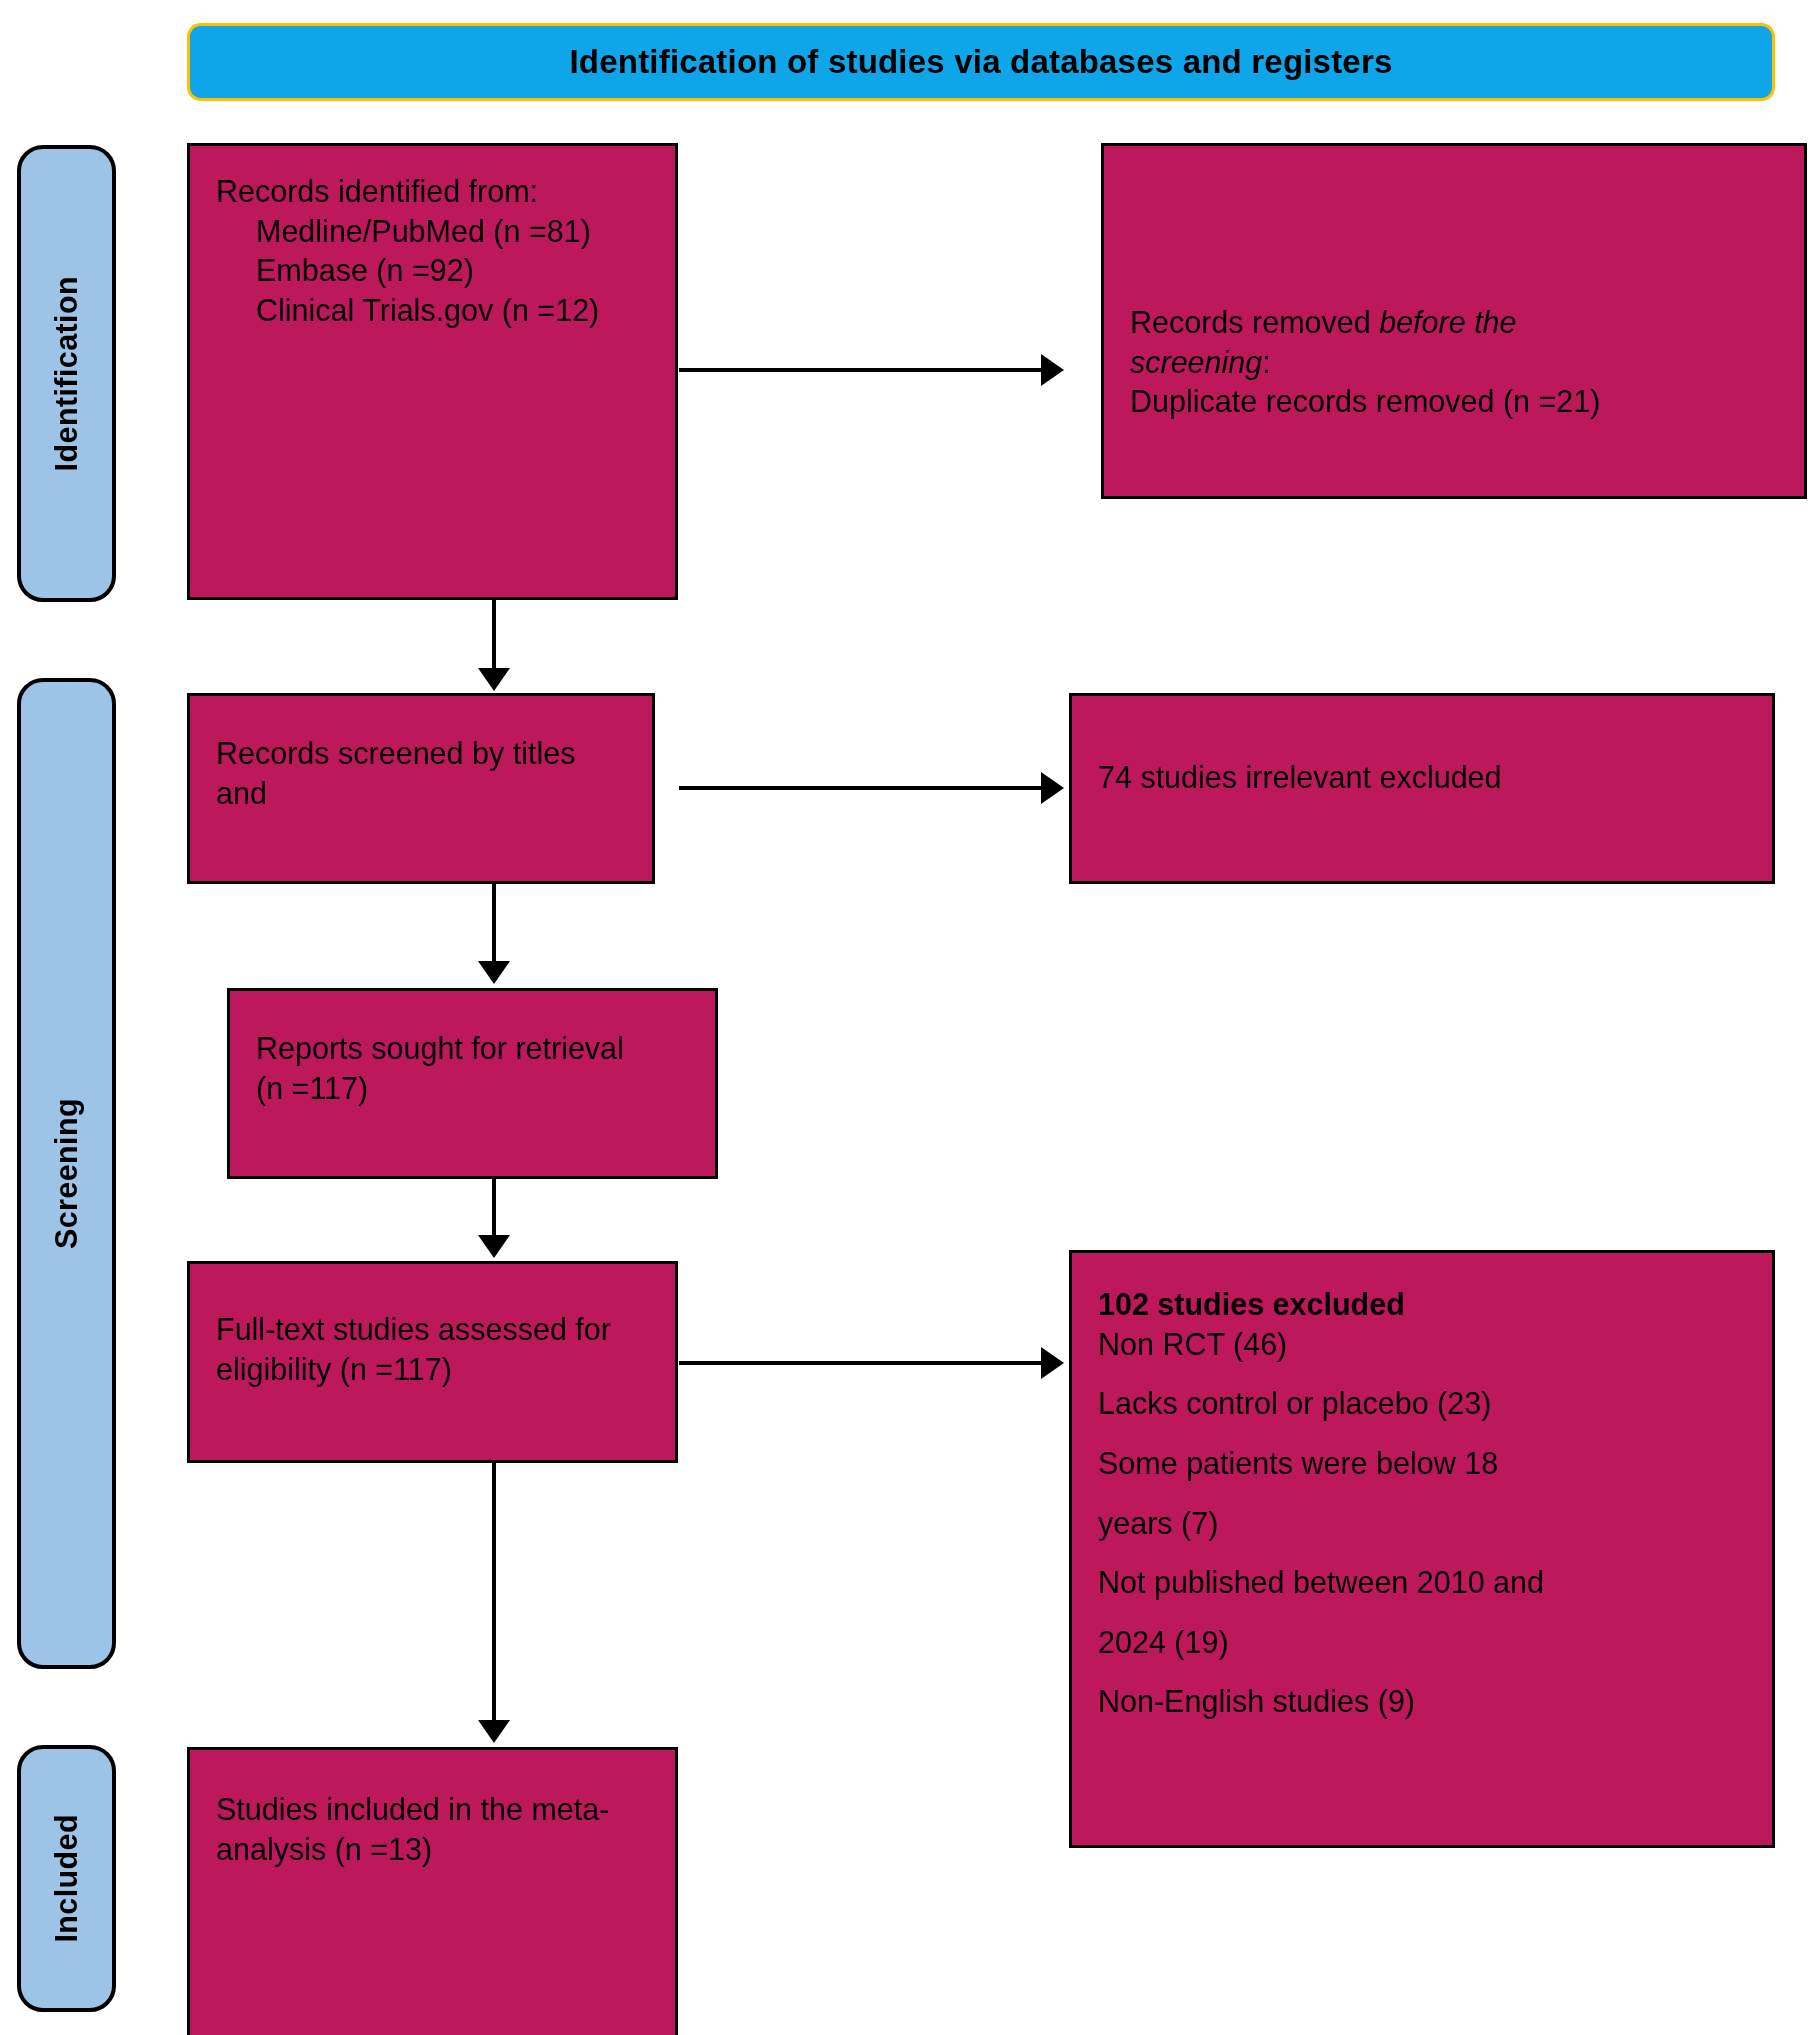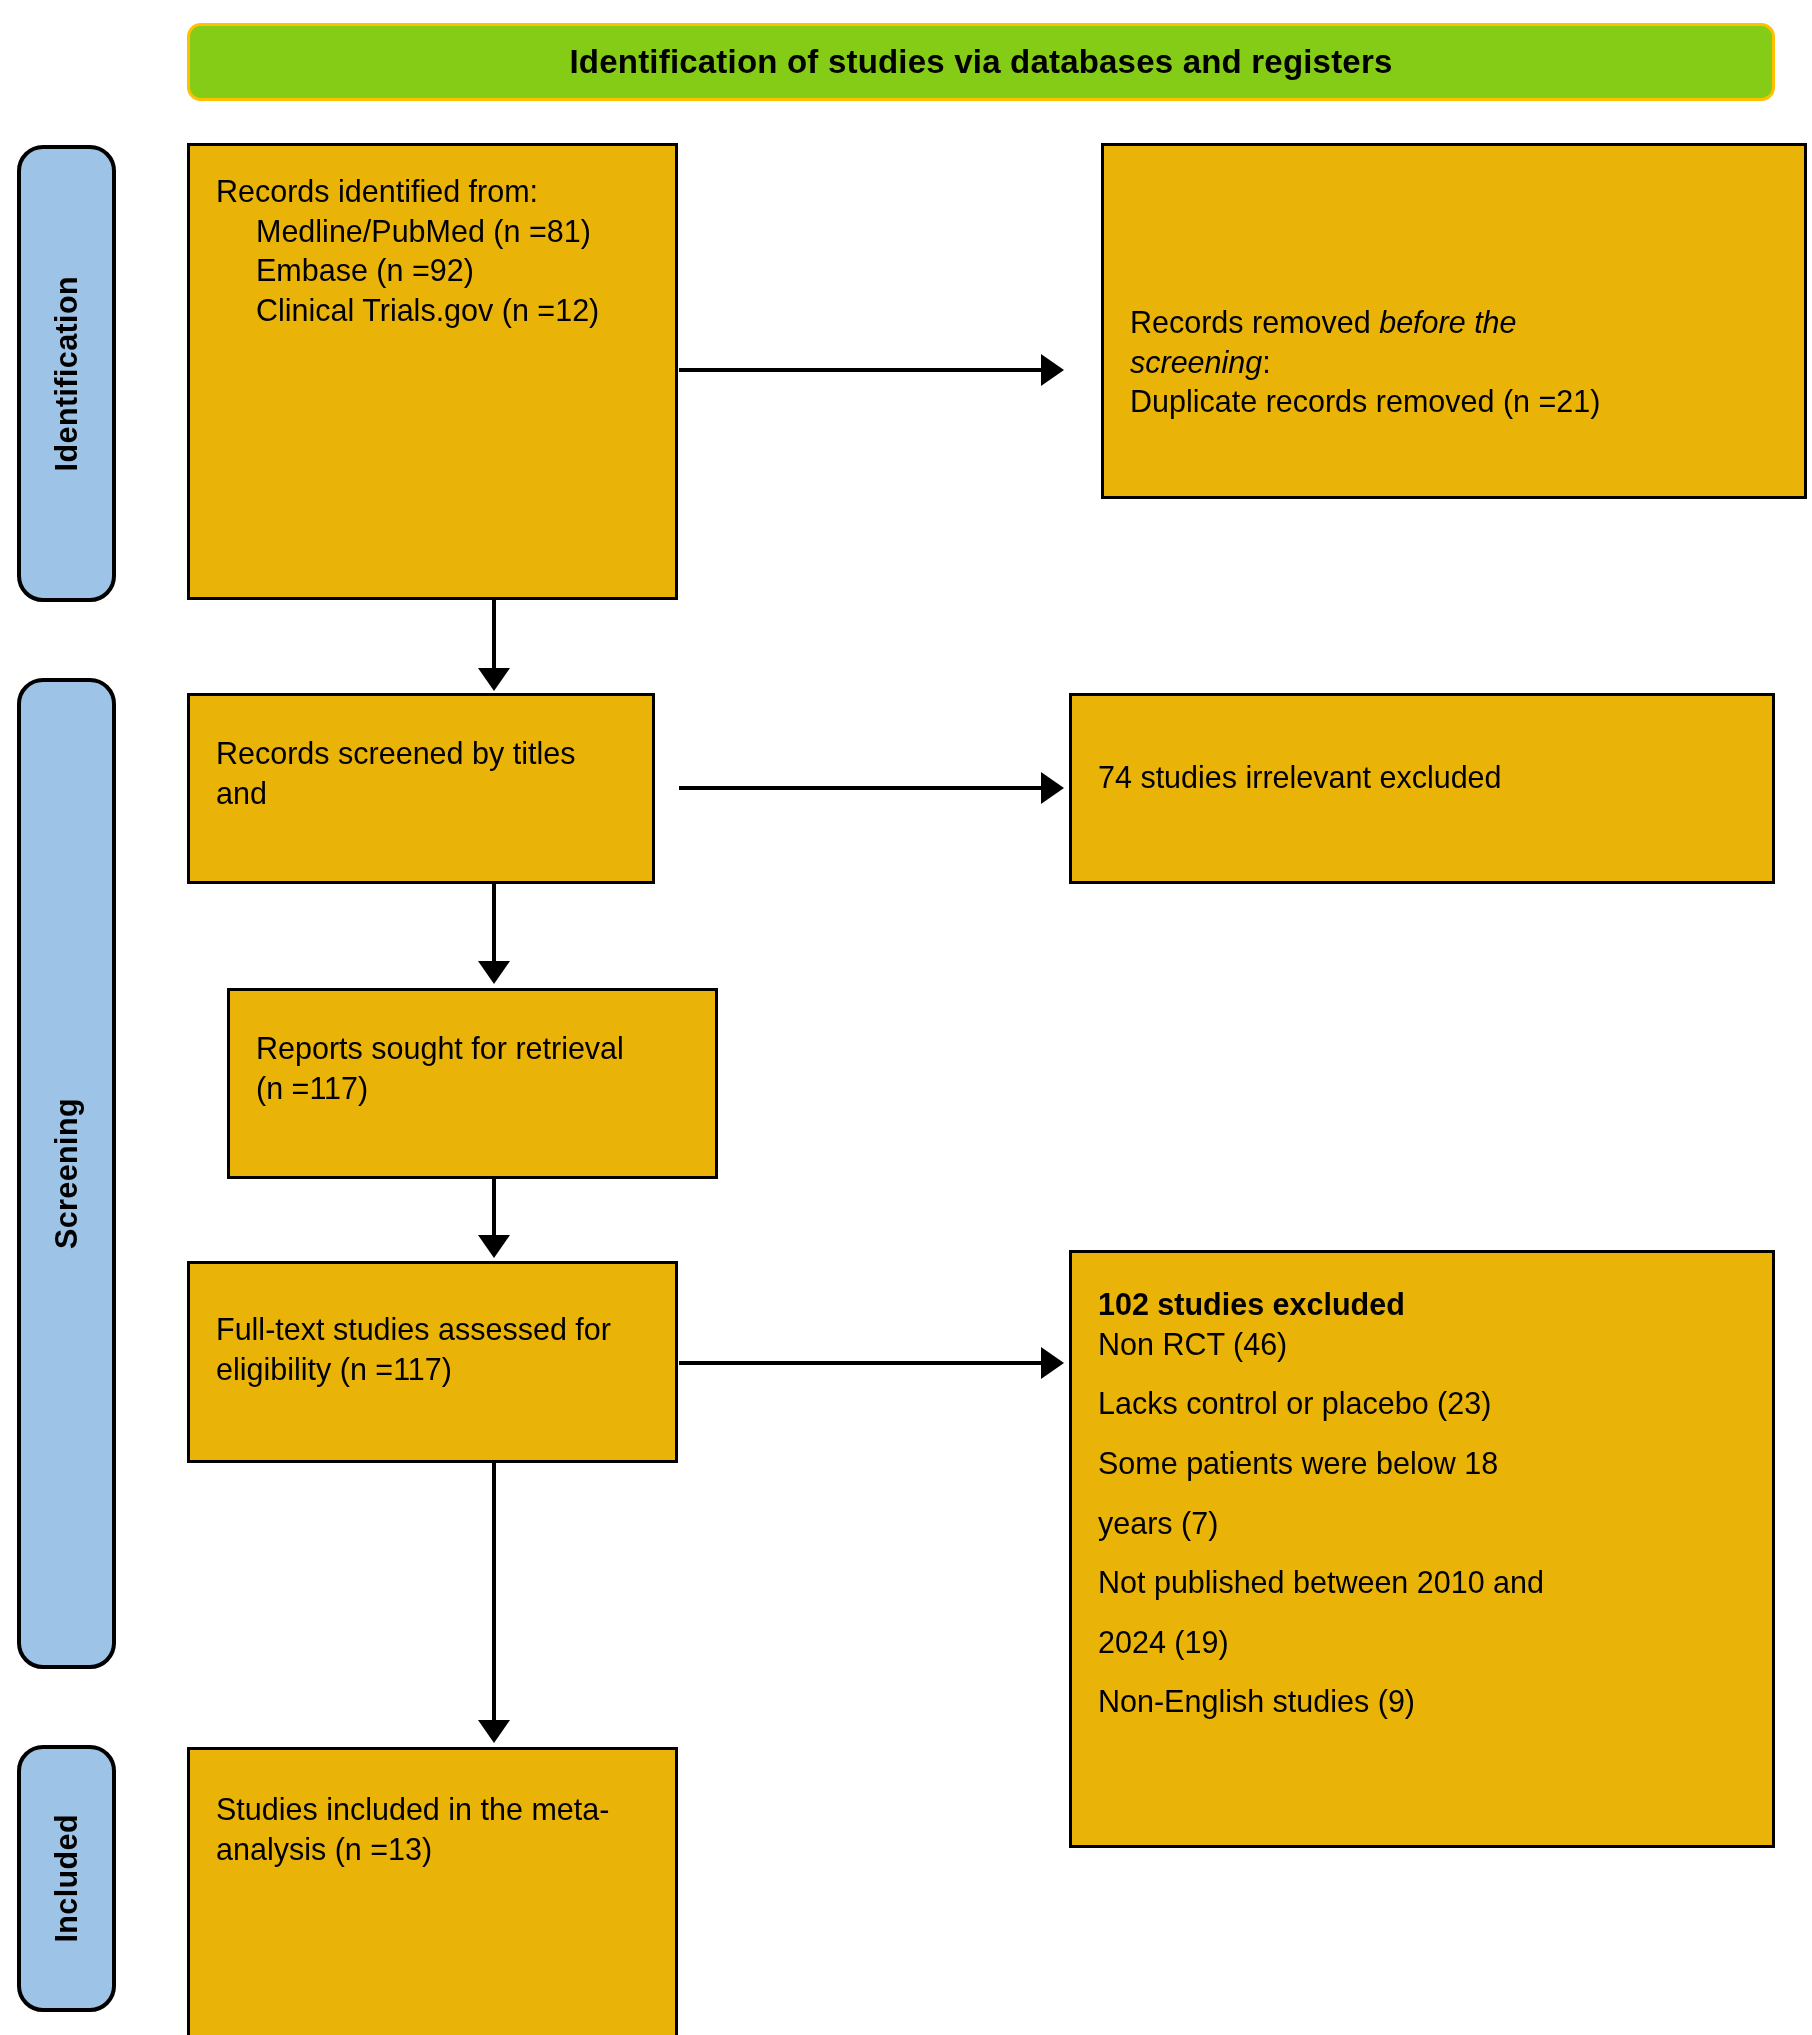--- a/index.html
+++ b/index.html
@@ -17,21 +17,21 @@
     overflow: hidden;
   }
 
   
   .banner {
     position: absolute;
     left: 187px;
     top: 23px;
     width: 1588px;
     height: 78px;
-    background: #84cc16;
+    background: #0ea5e9;
     border: 3.8px solid #FFC000;
     border-radius: 13.7px;
     display: flex;
     align-items: center;
     justify-content: center;
   }
   .banner-text {
     font-size: 33px;
     font-weight: bold;
     color: #000000;
@@ -58,21 +58,21 @@
     white-space: nowrap;
     letter-spacing: 0.4px;
   }
   #tab-identification { left: 17px; top: 145px; width: 99px; height: 457px; }
   #tab-screening      { left: 17px; top: 678px; width: 99px; height: 991px; }
   #tab-included       { left: 17px; top: 1745px; width: 99px; height: 267px; }
 
   
   .fbox {
     position: absolute;
-    background: #eab308;
+    background: #be185d;
     border: 3.8px solid #000000;
     padding: 0;
   }
   .fbox-inner {
     padding: 26px 23px 0 26px;
     font-size: 30.5px;
     line-height: 1.30;
     color: #000000;
   }
   .fbox-inner .ind { padding-left: 40px; display: block; }

